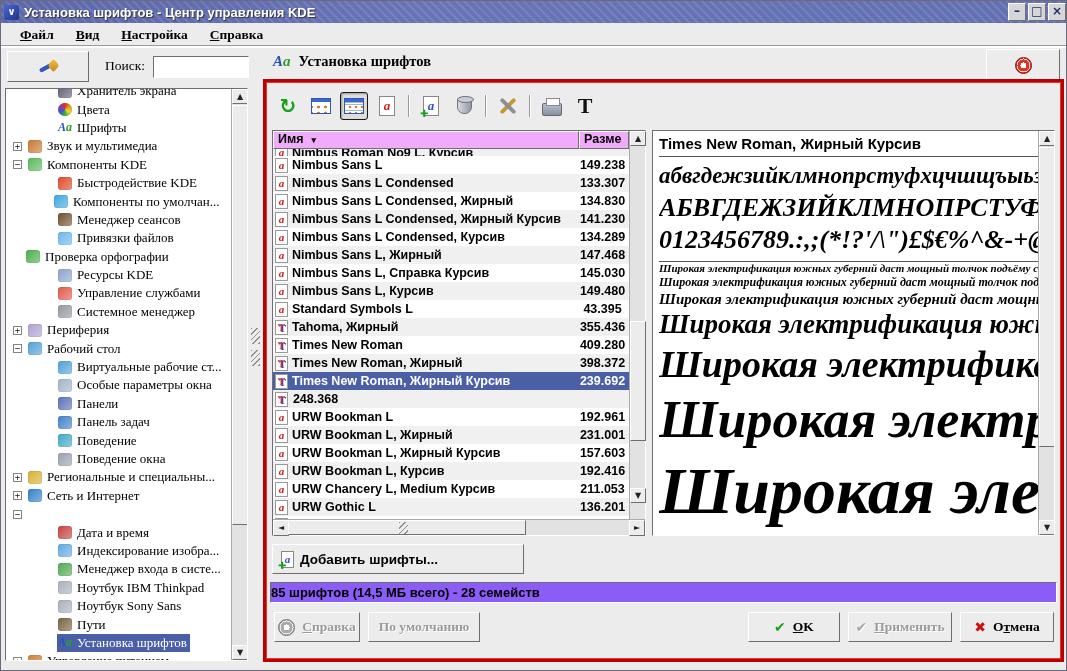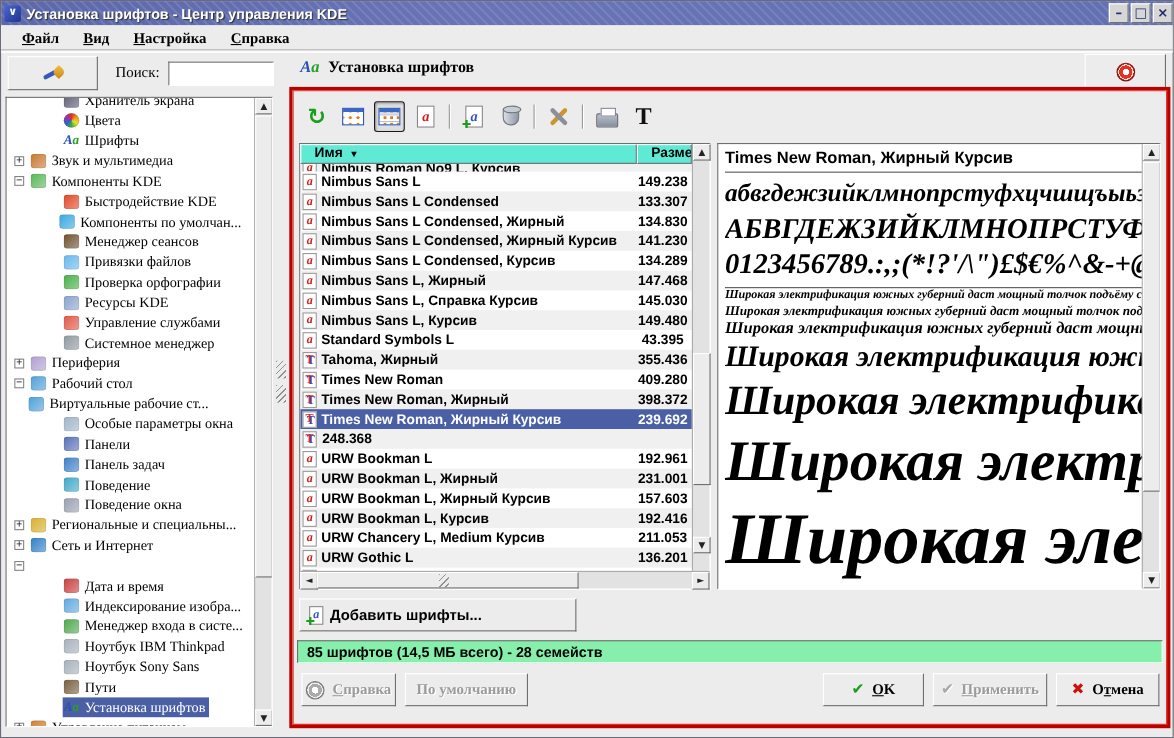--- a/index.html
+++ b/index.html
@@ -94,22 +94,22 @@
   .g-tools::before,.g-tools::after{content:"";position:absolute;left:9px;top:1px;width:4px;height:20px;border-radius:2px;}
   .g-tools::before{background:#c89830;transform:rotate(45deg);}
   .g-tools::after{background:#8a8f98;transform:rotate(-45deg);}
   .g-print{width:20px;height:13px;background:linear-gradient(#b8c0cc,#8890a0);border:1px solid #667;border-radius:2px;position:relative;margin-top:6px;}
   .g-print::before{content:"";position:absolute;left:3px;top:-6px;width:12px;height:6px;background:#fff;border:1px solid #889;}
   .g-T{font:bold 22px/24px "Liberation Serif",serif;color:#111;}
   
   .flist{position:absolute;left:6px;top:48px;width:374px;height:406px;background:#fff;
     border:1px solid;border-color:#6e6e6e #fff #fff #6e6e6e;}
   .fhead{position:absolute;left:0;top:0;width:356px;height:18px;display:flex;}
-  .hcell{background:#5eead4;border:1px solid;border-color:#fff #6e6e6e #6e6e6e #fff;
-    font:bold 12.5px/15px "Liberation Sans",sans-serif;padding:0 12px;overflow:hidden;white-space:nowrap;}
+  .hcell{background:#f0abfc;border:1px solid;border-color:#fff #6e6e6e #6e6e6e #fff;
+    font:bold 12.5px/15px "Liberation Sans",sans-serif;padding:0 4px;overflow:hidden;white-space:nowrap;}
   .hname{flex:1;}
   .hsize{width:50px;}
   .sortarrow{font-size:9px;margin-left:8px;}
   .fbody{position:absolute;left:0;top:18px;width:356px;height:370px;overflow:hidden;}
   .frow{display:flex;align-items:center;height:18px;white-space:nowrap;font:bold 12.5px "Liberation Sans",sans-serif;}
   .frow:nth-child(odd){background:#f0f0f0;}
   .frow.sel{background:#4a5fa5;color:#fff;}
   .frow.clip{height:7px;overflow:hidden;}
   .ficon{width:13px;height:15px;background:#fff;border:1px solid #999;margin:0 4px 0 2px;flex:0 0 13px;
     font:italic bold 11px/13px "Liberation Serif",serif;color:#cc2020;text-align:center;}
@@ -128,22 +128,22 @@
   .plower{font-size:23px;margin-top:6px;}
   .pupper{font-size:26px;margin-top:4px;}
   .psym{font-size:26px;margin-top:2px;padding-bottom:6px;border-bottom:1px solid #555;}
   .ramp{font-family:"Liberation Serif","DejaVu Serif",serif;font-weight:bold;font-style:italic;
     overflow:hidden;white-space:nowrap;line-height:1.22;}
   
   .addbtn{position:absolute;left:6px;top:462px;width:252px;height:30px;display:flex;align-items:center;gap:6px;
     font:bold 13.5px "Liberation Sans",sans-serif;padding-left:8px;}
   .addbtn .g-doc{width:13px;height:17px;font-size:11px;line-height:15px;}
   .statusbar{position:absolute;left:4px;top:500px;width:787px;height:21px;
-    border:1px solid;border-color:#6e6e6e #fff #fff #6e6e6e;background:#86efac;
-    font:bold 13px/19px "Liberation Sans",sans-serif;padding-left:8px;}
+    border:1px solid;border-color:#6e6e6e #fff #fff #6e6e6e;background:#8b5cf6;
+    font:bold 13px/19px "Liberation Sans",sans-serif;}
   .btnrow{position:absolute;left:0;top:530px;width:795px;height:32px;}
   .pbtn{position:absolute;height:30px;display:flex;align-items:center;justify-content:center;gap:7px;
     font:bold 13.5px "Liberation Serif",serif;}
   .pbtn.disabled{color:#9b9b9b;text-shadow:1px 1px 0 #fff;}
   .accel{text-decoration:underline;}
   .chk{font:bold 14px "DejaVu Sans",sans-serif;color:#18a018;font-style:normal;}
   .chk.grey{color:#a8a8a8;}
   .xmark{font:bold 14px "DejaVu Sans",sans-serif;color:#cc1010;}
 </style>
 </head>
@@ -244,21 +244,21 @@
             <span class="tlabel">Менеджер сеансов</span>
           </span>
         </div>
         <div class="trow" style="padding-left: 32px;">
           <span class="texp none"></span>
           <span class="chip">
             <span class="ticon" style="background: linear-gradient(135deg, rgb(104, 184, 236), rgba(255, 255, 255, 0.55) 130%) rgb(104, 184, 236);"></span>
             <span class="tlabel">Привязки файлов</span>
           </span>
         </div>
-        <div class="trow" style="padding-left: 32px;">
+        <div class="trow" style="">
           <span class="texp none"></span>
           <span class="chip">
             <span class="ticon" style="background: linear-gradient(135deg, rgb(72, 176, 72), rgba(255, 255, 255, 0.55) 130%) rgb(72, 176, 72);"></span>
             <span class="tlabel">Проверка орфографии</span>
           </span>
         </div>
         <div class="trow" style="padding-left: 32px;">
           <span class="texp none"></span>
           <span class="chip">
             <span class="ticon" style="background: linear-gradient(135deg, rgb(138, 164, 204), rgba(255, 255, 255, 0.55) 130%) rgb(138, 164, 204);"></span>
@@ -286,21 +286,21 @@
             <span class="tlabel">Периферия</span>
           </span>
         </div>
         <div class="trow" style="padding-left: 2px;">
           <span class="texp">−</span>
           <span class="chip">
             <span class="ticon" style="background: linear-gradient(135deg, rgb(80, 160, 216), rgba(255, 255, 255, 0.55) 130%) rgb(80, 160, 216);"></span>
             <span class="tlabel">Рабочий стол</span>
           </span>
         </div>
-        <div class="trow" style="">
+        <div class="trow" style="padding-left: 32px;">
           <span class="texp none"></span>
           <span class="chip">
             <span class="ticon" style="background: linear-gradient(135deg, rgb(80, 160, 216), rgba(255, 255, 255, 0.55) 130%) rgb(80, 160, 216);"></span>
             <span class="tlabel">Виртуальные рабочие ст...</span>
           </span>
         </div>
         <div class="trow" style="padding-left: 32px;">
           <span class="texp none"></span>
           <span class="chip">
             <span class="ticon" style="background: linear-gradient(135deg, rgb(160, 180, 200), rgba(255, 255, 255, 0.55) 130%) rgb(160, 180, 200);"></span>

